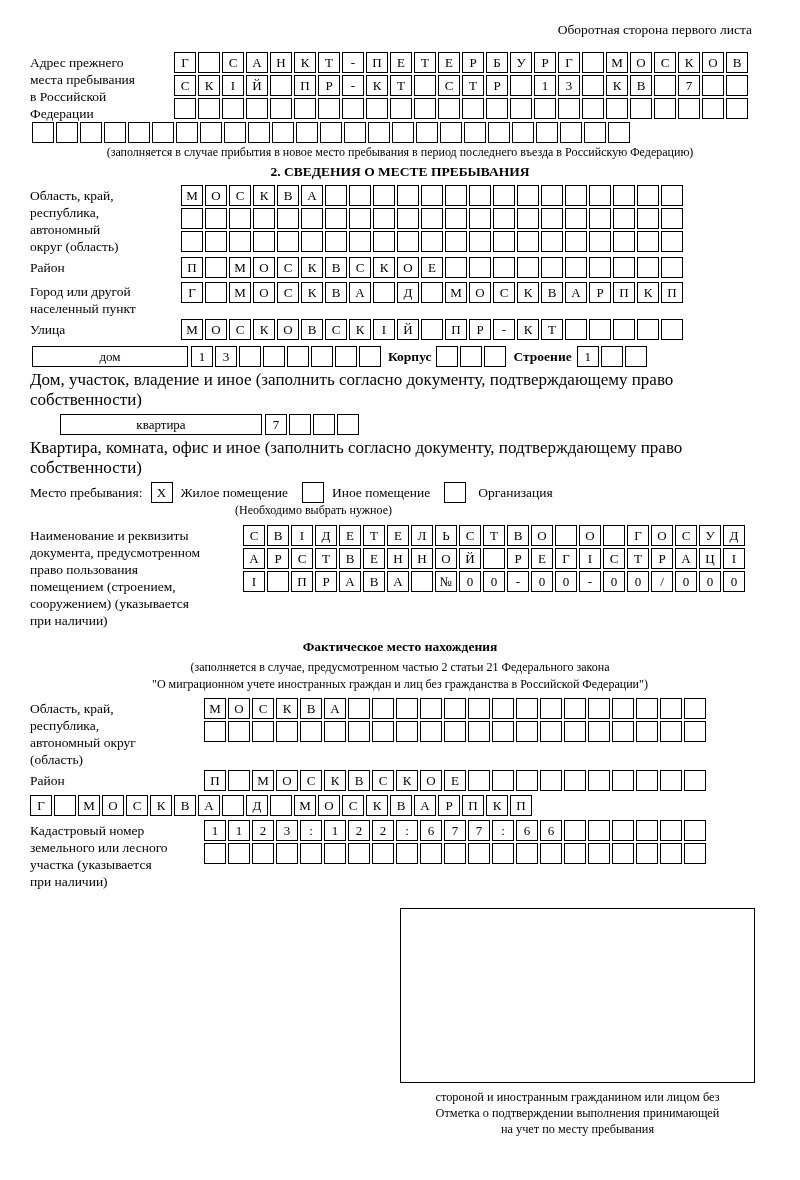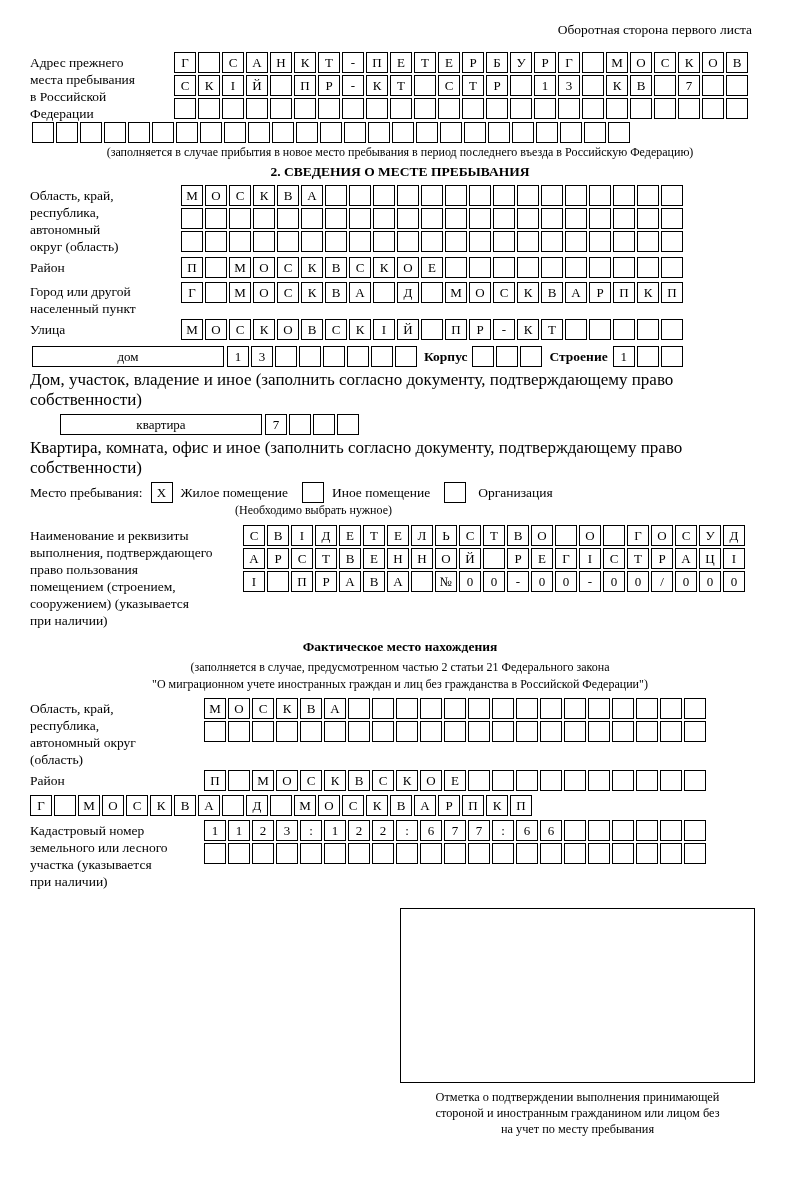--- a/index.html
+++ b/index.html
@@ -405,21 +405,21 @@
           <div class="cell"></div>
           <div class="cell"></div>
           <div class="cell"></div>
           <div class="cell"></div>
           <div class="cell"></div>
         </div>
     </div>
   </div>
 
   <div class="boxline" style="margin-top:4px;">
-    <div class="widebox" style="width:192px;margin-left:2px;text-align:center;">дом</div>
+    <div class="widebox" style="width:156px;margin-left:2px;text-align:center;">дом</div>
     <div class="cells" id="hs0">
         <div class="cell">1</div>
         <div class="cell">3</div>
         <div class="cell"></div>
         <div class="cell"></div>
         <div class="cell"></div>
         <div class="cell"></div>
         <div class="cell"></div>
         <div class="cell"></div>
       </div>
@@ -456,21 +456,21 @@
     <span class="checkbox" style="margin-left:14px;"></span>
     <span class="label" style="margin-left:8px;">Иное помещение</span>
     <span class="checkbox" style="margin-left:14px;"></span>
     <span class="label" style="margin-left:12px;">Организация</span>
   </div>
   <div class="small" style="margin-left:205px;">(Необходимо выбрать нужное)</div>
 
   <div class="row" style="margin-top:7px;">
     <div class="label" style="width:205px;padding-top:2px;">
       <div>Наименование и реквизиты</div>
-      <div>выполнения, подтверждающего</div>
+      <div>документа, предусмотренном</div>
       <div>право пользования</div>
       <div>помещением (строением,</div>
       <div>сооружением) (указывается</div>
       <div>при наличии)</div>
     </div>
     <div style="margin-left:8px;">
       <div class="cellrow" id="dc0">
           <div class="cell">С</div>
           <div class="cell">В</div>
           <div class="cell">І</div>
@@ -713,19 +713,19 @@
           <div class="cell"></div>
           <div class="cell"></div>
           <div class="cell"></div>
         </div>
     </div>
   </div>
 
   <div style="position:absolute;left:400px;top:908px;">
     <div class="stampbox"></div>
     <div class="footnote" style="margin-top:6px;">
+      <div>стороной и иностранным гражданином или лицом без</div>
       <div>Отметка о подтверждении выполнения принимающей</div>
-      <div>стороной и иностранным гражданином или лицом без</div>
       <div>на учет по месту пребывания</div>
     </div>
   </div>
 
 </div>
 
 </body></html>

